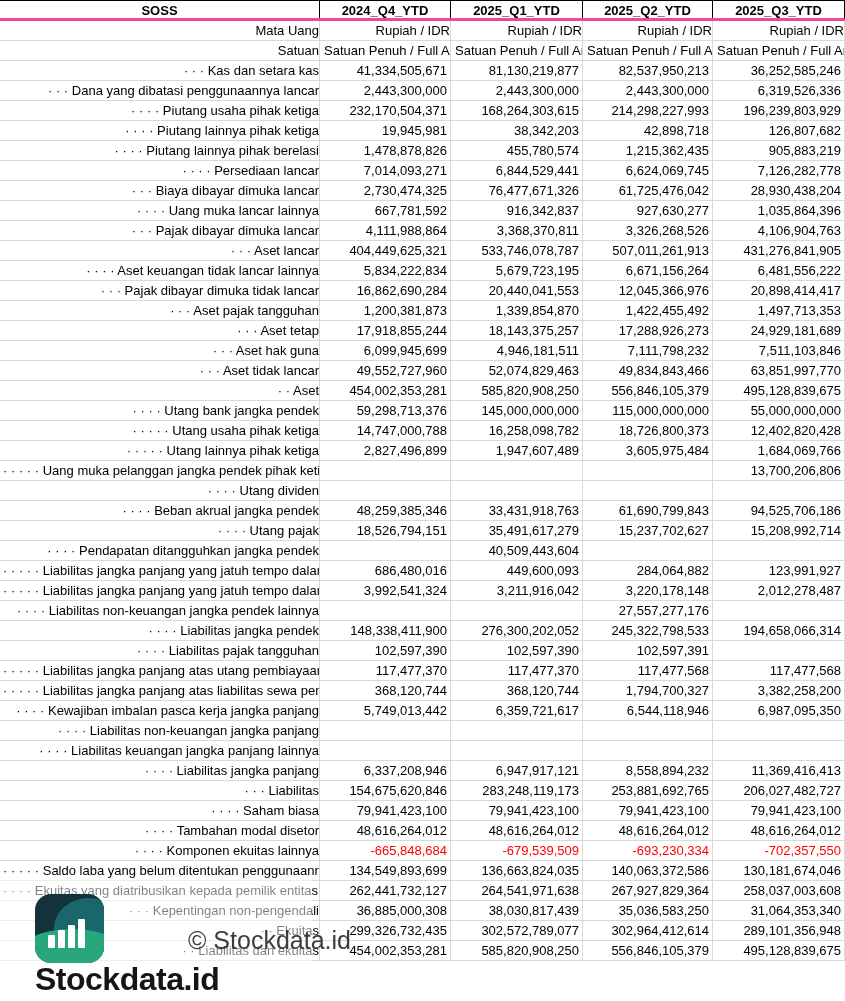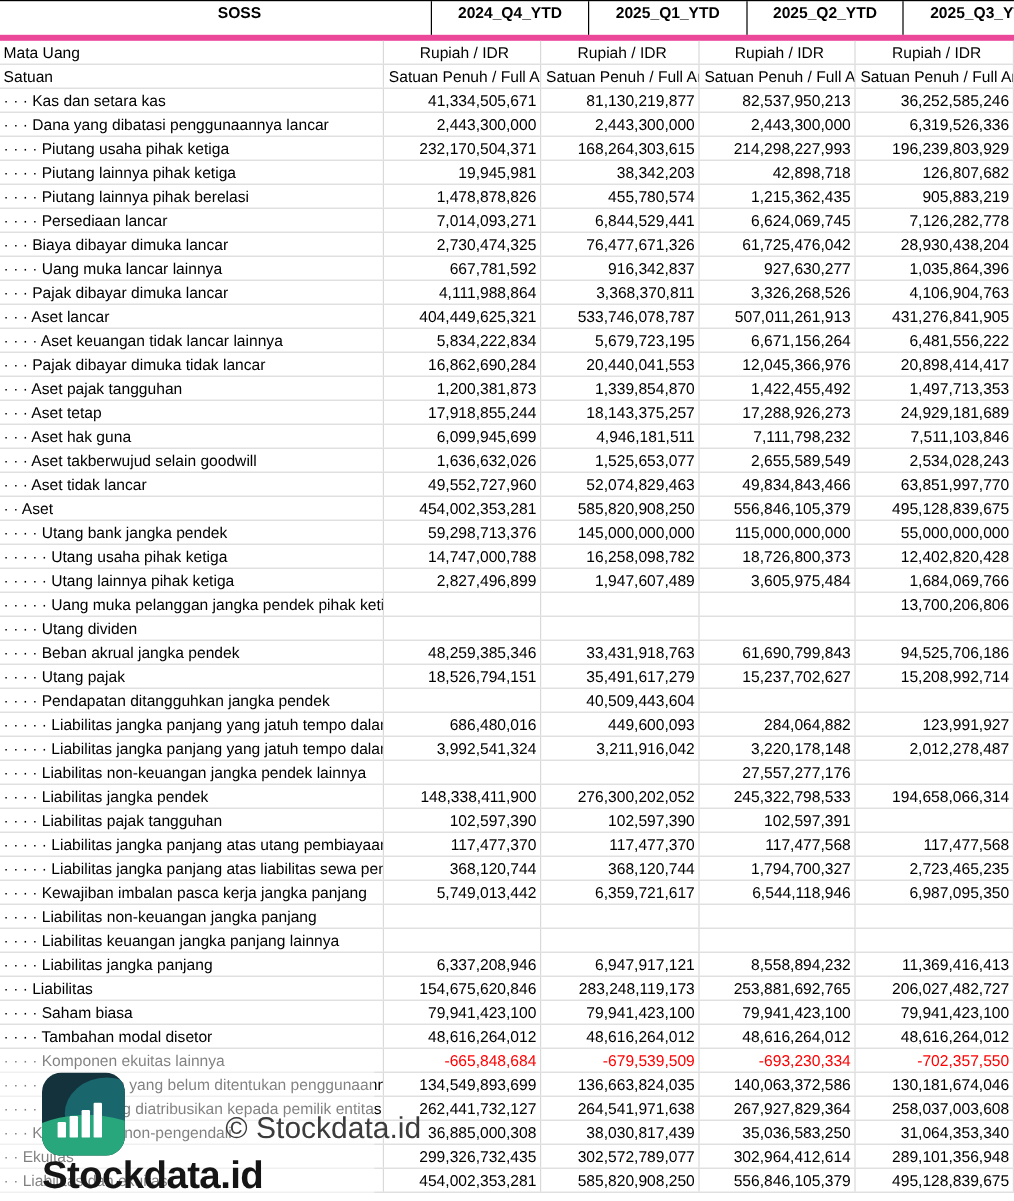--- a/index.html
+++ b/index.html
@@ -8,33 +8,33 @@
     background:#ffffff;color:#000;
     font-family:"Liberation Sans","DejaVu Sans",sans-serif;font-size:13px;
   }
   #sheet{position:absolute;left:0;top:0;width:845px;}
   .grid-row{
     display:grid;grid-template-columns:320px 131px 132px 130px 132px;
     height:20px;line-height:19px;box-sizing:border-box;
     border-bottom:1px solid #d9d9d9;
   }
   .grid-row.header{
-    height:34px;line-height:19px;
-    border-top:1px solid #000;border-bottom:5px solid #ec4899;padding-left:40px;
+    height:21px;line-height:19px;
+    border-top:1px solid #000;border-bottom:3px solid #ec4899;
   }
   .hcell{
     box-sizing:border-box;border-right:1px solid #000;
     font-weight:bold;text-align:center;overflow:hidden;white-space:nowrap;
   }
   .cell{
     box-sizing:border-box;border-right:1px solid #d9d9d9;
     overflow:hidden;white-space:nowrap;
   }
-  .lbl{padding-left:3px;text-align:left;}
-  .metaval{padding-left:4px;text-align:center;}
+  .lbl{padding-left:3px;text-align:right;}
+  .metaval{padding-left:4px;text-align:right;}
   .num{padding-right:3px;text-align:right;}
   .neg{color:#ff0000;text-align:right;}
   
   .wm-overlay{
     position:absolute;left:0;top:878px;width:312px;height:123px;
     background:rgba(255,255,255,0.5);pointer-events:none;z-index:2;
   }
   .logo-icon{
     position:absolute;left:35px;top:894px;width:69px;height:69px;
     border-radius:16px;overflow:hidden;background:#14323c;z-index:3;
@@ -189,27 +189,20 @@
         <div class="cell num">24,929,181,689</div>
       </div>
       <div class="grid-row">
         <div class="cell lbl">· · · Aset hak guna</div>
         <div class="cell num">6,099,945,699</div>
         <div class="cell num">4,946,181,511</div>
         <div class="cell num">7,111,798,232</div>
         <div class="cell num">7,511,103,846</div>
       </div>
       <div class="grid-row">
-        <div class="cell lbl">· · · Aset takberwujud selain goodwill</div>
-        <div class="cell num">1,636,632,026</div>
-        <div class="cell num">1,525,653,077</div>
-        <div class="cell num">2,655,589,549</div>
-        <div class="cell num">2,534,028,243</div>
-      </div>
-      <div class="grid-row">
         <div class="cell lbl">· · · Aset tidak lancar</div>
         <div class="cell num">49,552,727,960</div>
         <div class="cell num">52,074,829,463</div>
         <div class="cell num">49,834,843,466</div>
         <div class="cell num">63,851,997,770</div>
       </div>
       <div class="grid-row">
         <div class="cell lbl">· · Aset</div>
         <div class="cell num">454,002,353,281</div>
         <div class="cell num">585,820,908,250</div>
@@ -312,21 +305,21 @@
         <div class="cell num">117,477,370</div>
         <div class="cell num">117,477,370</div>
         <div class="cell num">117,477,568</div>
         <div class="cell num">117,477,568</div>
       </div>
       <div class="grid-row">
         <div class="cell lbl">· · · · · Liabilitas jangka panjang atas liabilitas sewa pembiayaan</div>
         <div class="cell num">368,120,744</div>
         <div class="cell num">368,120,744</div>
         <div class="cell num">1,794,700,327</div>
-        <div class="cell num">2,723,465,235</div>
+        <div class="cell num">3,382,258,200</div>
       </div>
       <div class="grid-row">
         <div class="cell lbl">· · · · Kewajiban imbalan pasca kerja jangka panjang</div>
         <div class="cell num">5,749,013,442</div>
         <div class="cell num">6,359,721,617</div>
         <div class="cell num">6,544,118,946</div>
         <div class="cell num">6,987,095,350</div>
       </div>
       <div class="grid-row">
         <div class="cell lbl">· · · · Liabilitas non-keuangan jangka panjang</div>

